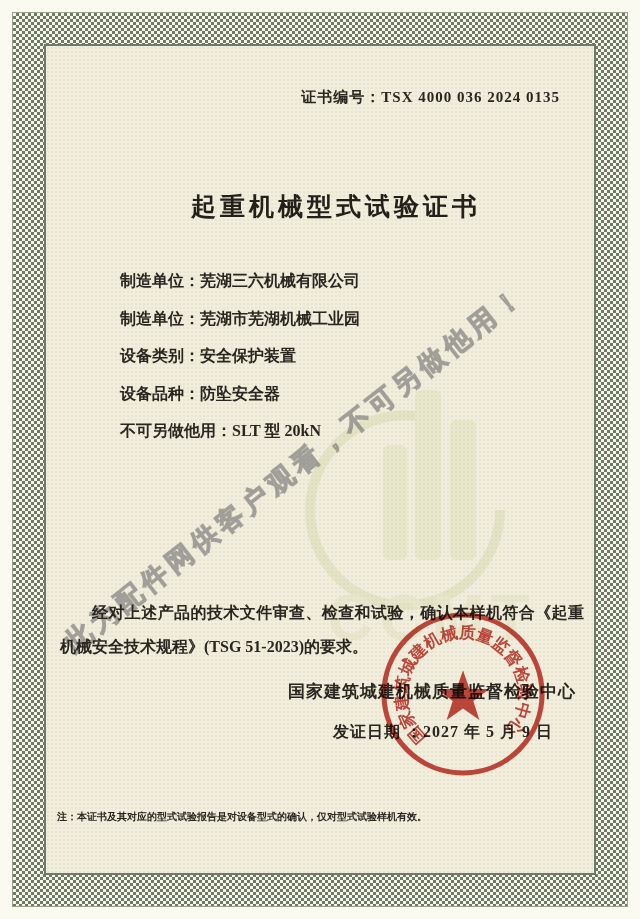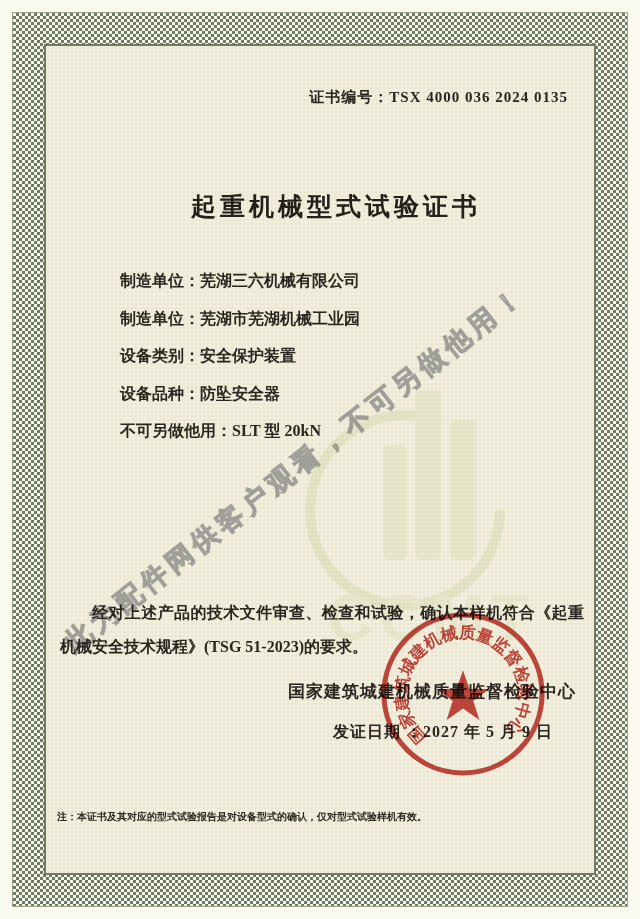--- a/index.html
+++ b/index.html
@@ -20,21 +20,21 @@
     border:1px solid #9aa289;
   }
   .paper{
     position:absolute; inset:44px;
     background:#f1eede;
     border:2px solid #6d7a68;
     background-image:radial-gradient(rgba(215,208,180,0.35) 1px, transparent 1px);
     background-size:4px 4px;
   }
   .cert-no{
-    position:absolute; top:88px; right:72px;
+    position:absolute; top:88px; right:80px;
     font-size:15px; font-weight:bold; letter-spacing:1px;
     white-space:nowrap;
     margin-left:36px;
   }
   .title{
     position:absolute; top:190px; left:16px; width:640px;
     text-align:center;
     font-family:"Liberation Sans","DejaVu Sans",sans-serif;
     font-size:25px; font-weight:bold; letter-spacing:4px;
     color:#23201a;

